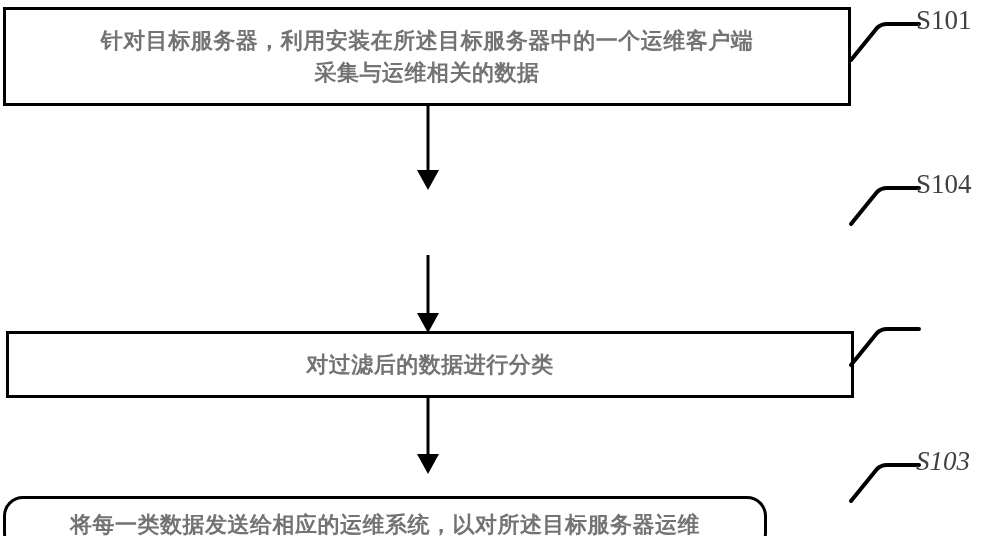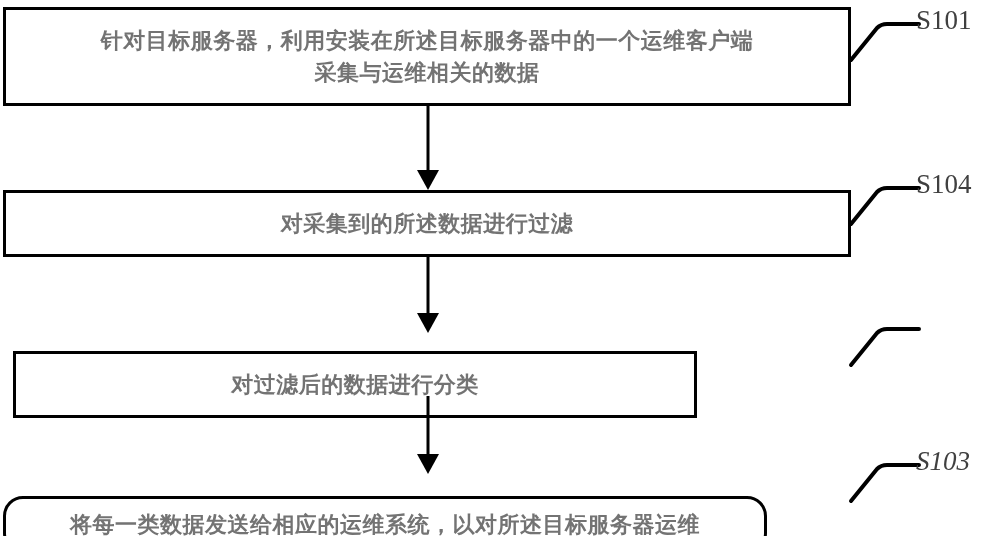--- a/index.html
+++ b/index.html
@@ -69,36 +69,33 @@
     <path d="M 6 54 L 32 22 Q 36 18 42 18 L 74 18" fill="none" stroke="#000000" stroke-width="4" stroke-linecap="round" stroke-linejoin="round"></path>
   </svg>
 
   <div class="step-label" style="left:916px; top:5px;">S101</div>
 
   <svg class="connector" style="left:407px; top:104px; width:42px; height:88px;" viewBox="0 0 42 88">
     <line x1="21" y1="0" x2="21" y2="70" stroke="#000000" stroke-width="3"></line>
     <polygon points="10,66 32,66 21,86" fill="#000000"></polygon>
   </svg>
 
-  <div class="flow-box" id="box-2" style="left:3px; top:190px; width:848px; height:67px;">
-    <div class="box-text">对采集到的所述数据进行过滤</div>
-  </div>
 
   <svg class="leader" style="left:845px; top:170px; width:80px; height:60px;" viewBox="0 0 80 60">
     <path d="M 6 54 L 32 22 Q 36 18 42 18 L 74 18" fill="none" stroke="#000000" stroke-width="4" stroke-linecap="round" stroke-linejoin="round"></path>
   </svg>
 
   <div class="step-label" style="left:916px; top:169px;">S104</div>
 
   <svg class="connector" style="left:407px; top:255px; width:42px; height:80px;" viewBox="0 0 42 80">
     <line x1="21" y1="0" x2="21" y2="62" stroke="#000000" stroke-width="3"></line>
     <polygon points="10,58 32,58 21,78" fill="#000000"></polygon>
   </svg>
 
-  <div class="flow-box" id="box-3" style="left:13px; top:331px; width:684px; height:67px;margin-top:20px;">
+  <div class="flow-box" id="box-3" style="left:6px; top:331px; width:848px; height:67px;">
     <div class="box-text">对过滤后的数据进行分类</div>
   </div>
 
   <svg class="leader" style="left:845px; top:311px; width:80px; height:60px;" viewBox="0 0 80 60">
     <path d="M 6 54 L 32 22 Q 36 18 42 18 L 74 18" fill="none" stroke="#000000" stroke-width="4" stroke-linecap="round" stroke-linejoin="round"></path>
   </svg>
 
 
   <svg class="connector" style="left:407px; top:396px; width:42px; height:80px;" viewBox="0 0 42 80">
     <line x1="21" y1="0" x2="21" y2="62" stroke="#000000" stroke-width="3"></line>

